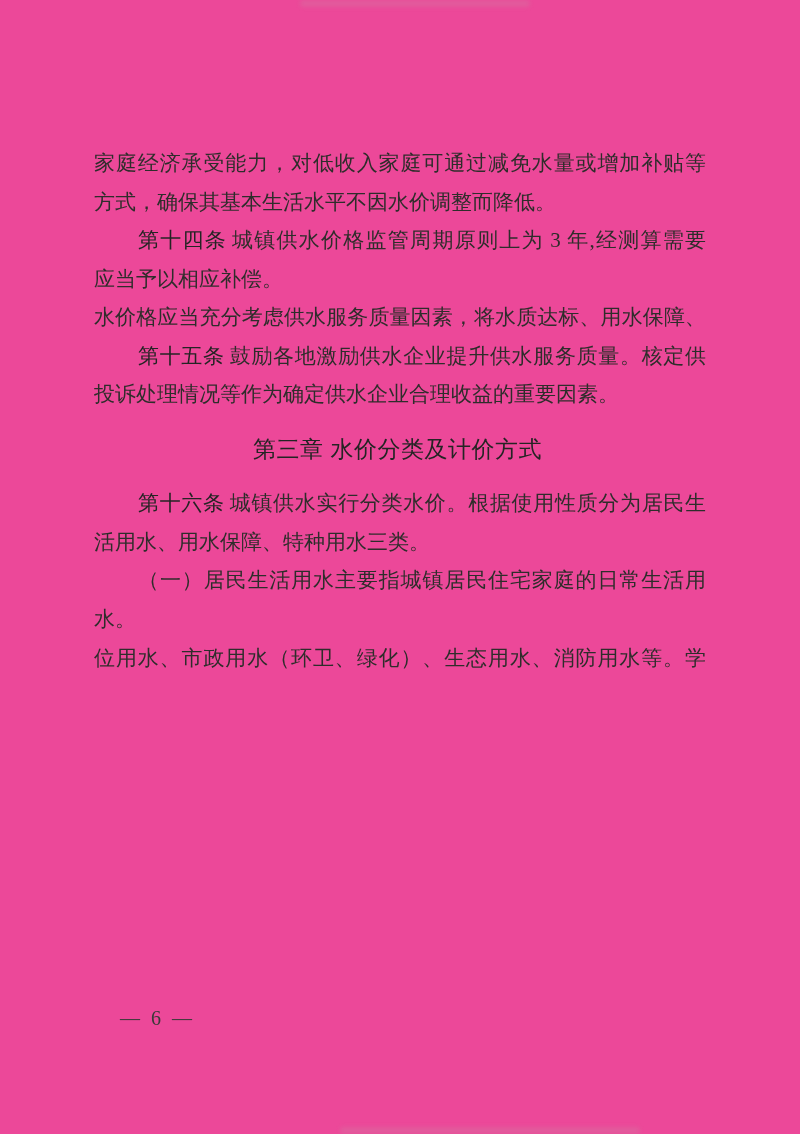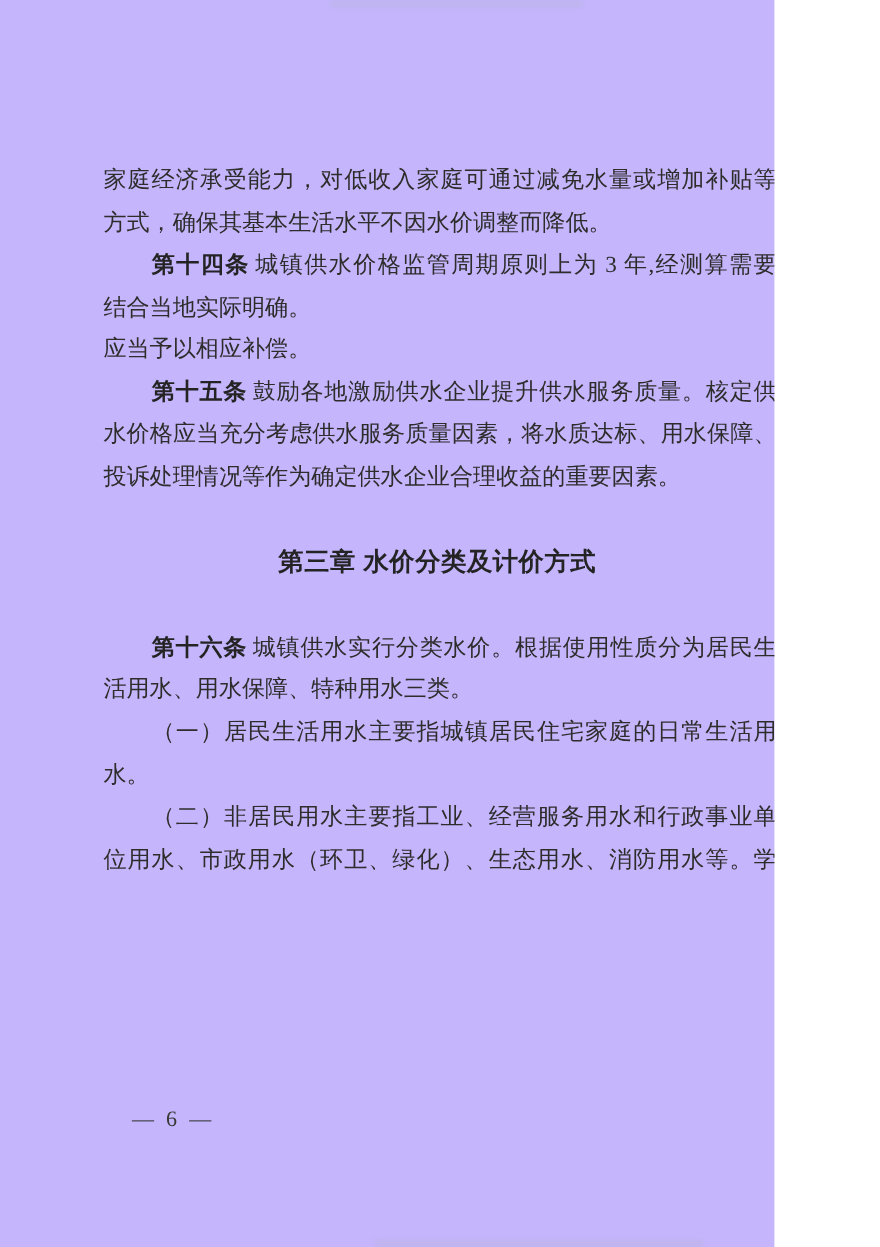--- a/index.html
+++ b/index.html
@@ -2,23 +2,23 @@
 <html lang="zh"><head>
 <meta charset="utf-8">
 <style>
   html, body {
     margin: 0;
     padding: 0;
     background: #ffffff;
   }
   .page {
     position: relative;
-    width: 704px;
+    width: 800px;
     height: 1134px;
-    background: #c4b5fd;
+    background: #ec4899;
     overflow: hidden;
     font-family: "Liberation Serif", serif;
     color: #2e2d2b;
   }
   
   .smudge {
     position: absolute;
     background: rgba(180, 180, 172, 0.18);
     filter: blur(2px);
     border-radius: 3px;
@@ -41,30 +41,30 @@
   .line.justify {
     text-align: justify;
     text-align-last: justify;
     text-justify: inter-character;
   }
   .line.indent { text-indent: 44px; }
 
   .heading {
     line-height: 38.55px;
     height: 38.55px;
-    margin: 39px 0;
+    margin: 16px 0;
     text-align: center;
     font-size: 23px;
     font-weight: 700;
     font-family: "Liberation Sans", sans-serif;
     color: #242424;
     letter-spacing: 0.5px;
   }
   .b {
-    font-weight: 700;
+    font-weight: 400;
     font-family: "Liberation Sans", sans-serif;
     color: #242424;
     margin-right: 5px;
   }
   .r { font-weight: 400; }
 
   .footer {
     position: absolute;
     left: 120px;
     top: 1005px;
@@ -79,30 +79,28 @@
 </head>
 <body>
 
 <div class="page">
   <div class="smudge top"></div>
 
   <div class="text-block" id="text-block">
       <div class="line justify"><span class="r">家庭经济承受能力，对低收入家庭可通过减免水量或增加补贴等</span></div>
       <div class="line"><span class="r">方式，确保其基本生活水平不因水价调整而降低。</span></div>
       <div class="line justify indent"><span class="b">第十四条</span><span class="r">城镇供水价格监管周期原则上为 3 年,经测算需要</span></div>
-      <div class="line"><span class="r">结合当地实际明确。</span></div>
       <div class="line"><span class="r">应当予以相应补偿。</span></div>
+      <div class="line justify"><span class="r">水价格应当充分考虑供水服务质量因素，将水质达标、用水保障、</span></div>
       <div class="line justify indent"><span class="b">第十五条</span><span class="r">鼓励各地激励供水企业提升供水服务质量。核定供</span></div>
-      <div class="line justify"><span class="r">水价格应当充分考虑供水服务质量因素，将水质达标、用水保障、</span></div>
       <div class="line"><span class="r">投诉处理情况等作为确定供水企业合理收益的重要因素。</span></div>
       <div class="heading"><span class="b">第三章 水价分类及计价方式</span></div>
       <div class="line justify indent"><span class="b">第十六条</span><span class="r">城镇供水实行分类水价。根据使用性质分为居民生</span></div>
       <div class="line"><span class="r">活用水、用水保障、特种用水三类。</span></div>
       <div class="line justify indent"><span class="r">（一）居民生活用水主要指城镇居民住宅家庭的日常生活用</span></div>
       <div class="line"><span class="r">水。</span></div>
-      <div class="line justify indent"><span class="r">（二）非居民用水主要指工业、经营服务用水和行政事业单</span></div>
       <div class="line justify"><span class="r">位用水、市政用水（环卫、绿化）、生态用水、消防用水等。学</span></div>
     </div>
 
   <div class="footer">— 6 —</div>
 
   <div class="smudge bottom"></div>
 </div>
 
 </body></html>

